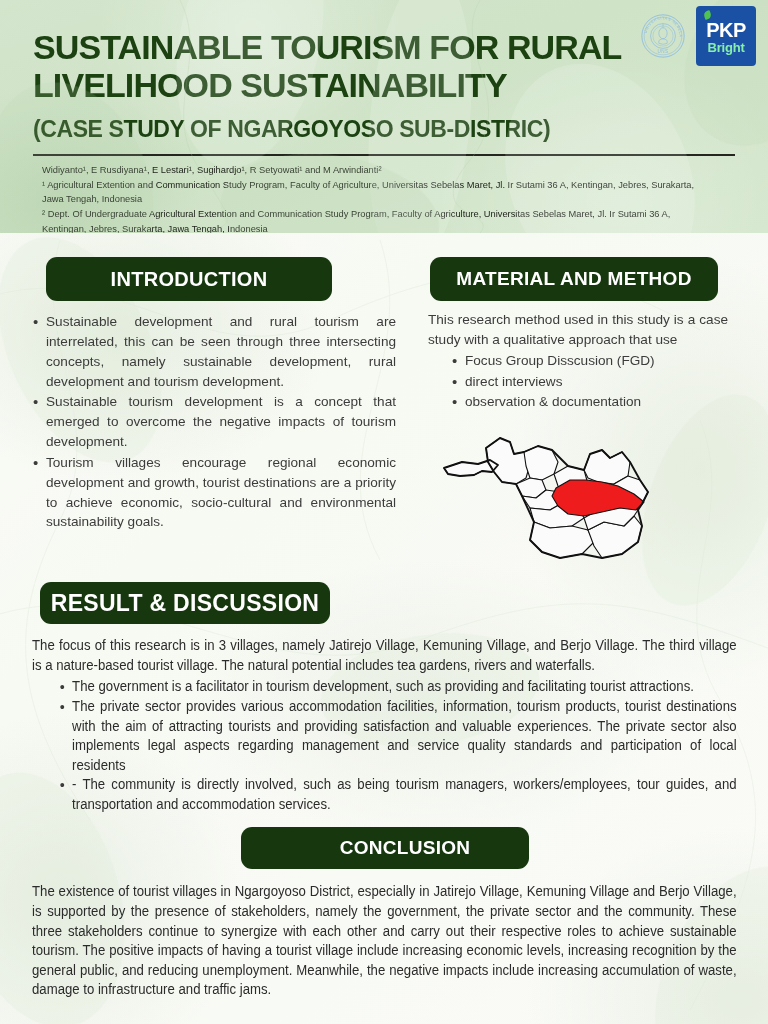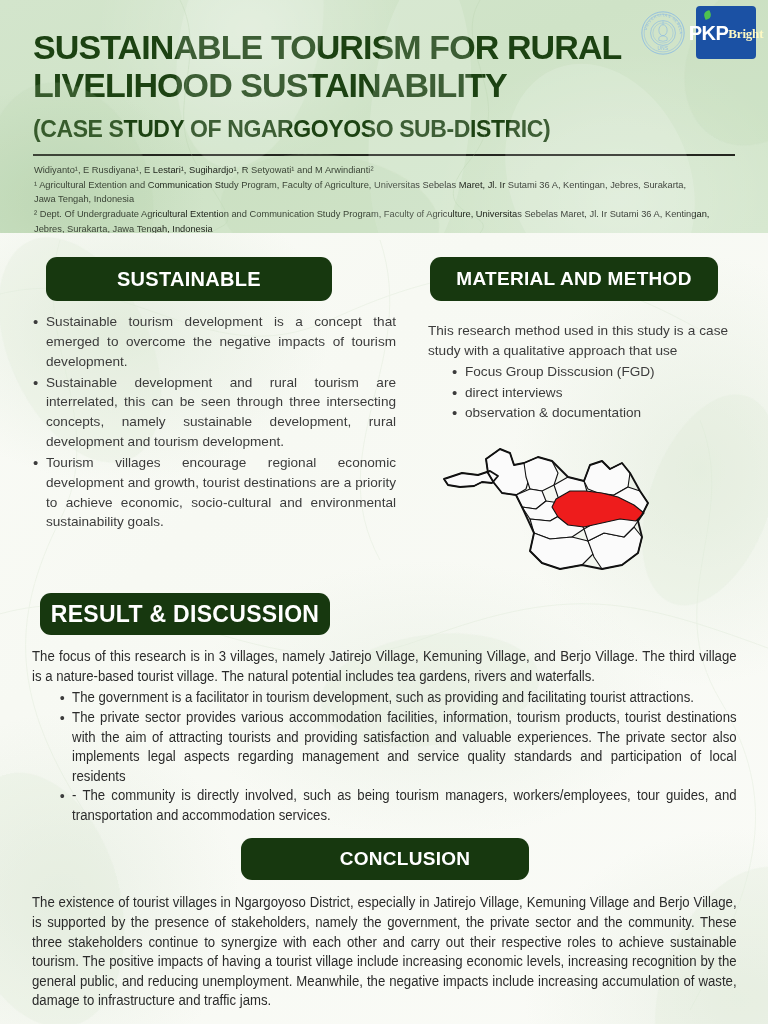--- a/index.html
+++ b/index.html
@@ -63,43 +63,43 @@
     display: flex;
     align-items: center;
     gap: 10px;
     z-index: 5;
   }
 
   .uns-logo { width: 46px; height: 46px; display: block; }
 
   .pkp-logo {
     width: 60px;
-    height: 53px;
+    height: 60px;
     border-radius: 4px;
     background: #1b51a4;
     display: flex;
-    flex-direction: row;
+    flex-direction: column;
     align-items: center;
     justify-content: center;
     position: relative;
     line-height: 1;
     padding-top: 1px;
   }
   .pkp-logo .pkp-main {
     color: #ffffff;
     font-weight: bold;
     font-size: 20px;
     letter-spacing: -0.5px;
     font-family: "Liberation Sans", sans-serif;
   }
   .pkp-logo .pkp-sub {
-    color: #fef9c3;
+    color: #86efac;
     font-weight: bold;
     font-size: 13px;
-    font-family: Liberation Serif, serif;
+    font-family: Liberation Sans, sans-serif;
     margin-top: 1px;
     letter-spacing: -0.2px;
   }
   .pkp-leaf {
     position: absolute;
     left: 8px;
     top: 5px;
     width: 7px;
     height: 8px;
     background: #4fc24f;
@@ -135,20 +135,21 @@
     height: 2px;
     background: #24261f;
   }
 
   .authors-block {
     padding: 7px 58px 0 34px;
     font-family: "Liberation Sans", sans-serif;
     font-size: 9.3px;
     line-height: 1.58;
     color: #20251d;
+    margin-left: 8px;
   }
   .authors-block .aff { display: block; }
 
   
   .sec-bar {
     background: #17380f;
     border-radius: 11px;
     color: #ffffff;
     font-family: "Liberation Sans", sans-serif;
     font-weight: bold;
@@ -172,21 +173,21 @@
   .sec-bar.intro {
     width: 286px;
     height: 44px;
     font-size: 20px;
     margin: 0 auto 11px 14px;
   }
   .sec-bar.method {
     width: 288px;
     height: 44px;
     font-size: 19px;
-    margin: 0 auto 20px 2px;
+    margin: 0 auto 9px 2px;
   }
 
   .body-text {
     font-family: "Liberation Sans", sans-serif;
     font-size: 13.6px;
     line-height: 1.46;
     color: #3c3c3c;
     text-align: justify;
   }
   ul.bullets {
@@ -335,25 +336,25 @@
       <span class="aff">Widiyanto¹, E Rusdiyana¹, E Lestari¹, Sugihardjo¹, R Setyowati¹ and M Arwindianti²</span>
       <span class="aff">¹ Agricultural Extention and Communication Study Program, Faculty of Agriculture, Universitas Sebelas Maret, Jl. Ir Sutami 36 A, Kentingan, Jebres, Surakarta, Jawa Tengah, Indonesia</span>
       <span class="aff">² Dept. Of Undergraduate Agricultural Extention and Communication Study Program, Faculty of Agriculture, Universitas Sebelas Maret, Jl. Ir Sutami 36 A, Kentingan, Jebres, Surakarta, Jawa Tengah, Indonesia</span>
     </div>
   </div>
 
   <div class="cols">
 
     <div class="col-left">
       <div class="sec-bar intro">
-        <span>SUSTAINABLE</span>
+        <span>INTRODUCTION</span>
       </div>
       <ul class="bullets body-text">
+        <li>Sustainable development and rural tourism are interrelated, this can be seen through three intersecting concepts, namely sustainable development, rural development and tourism development.</li>
         <li>Sustainable tourism development is a concept that emerged to overcome the negative impacts of tourism development.</li>
-        <li>Sustainable development and rural tourism are interrelated, this can be seen through three intersecting concepts, namely sustainable development, rural development and tourism development.</li>
         <li>Tourism villages encourage regional economic development and growth, tourist destinations are a priority to achieve economic, socio-cultural and environmental sustainability goals.</li>
       </ul>
     </div>
 
     <div class="col-right">
       <div class="sec-bar method">
         <span>MATERIAL AND METHOD</span>
       </div>
       <div class="body-text method-intro">This research method used in this study is a case study with a qualitative approach that use</div>
       <ul class="bullets inner body-text">

